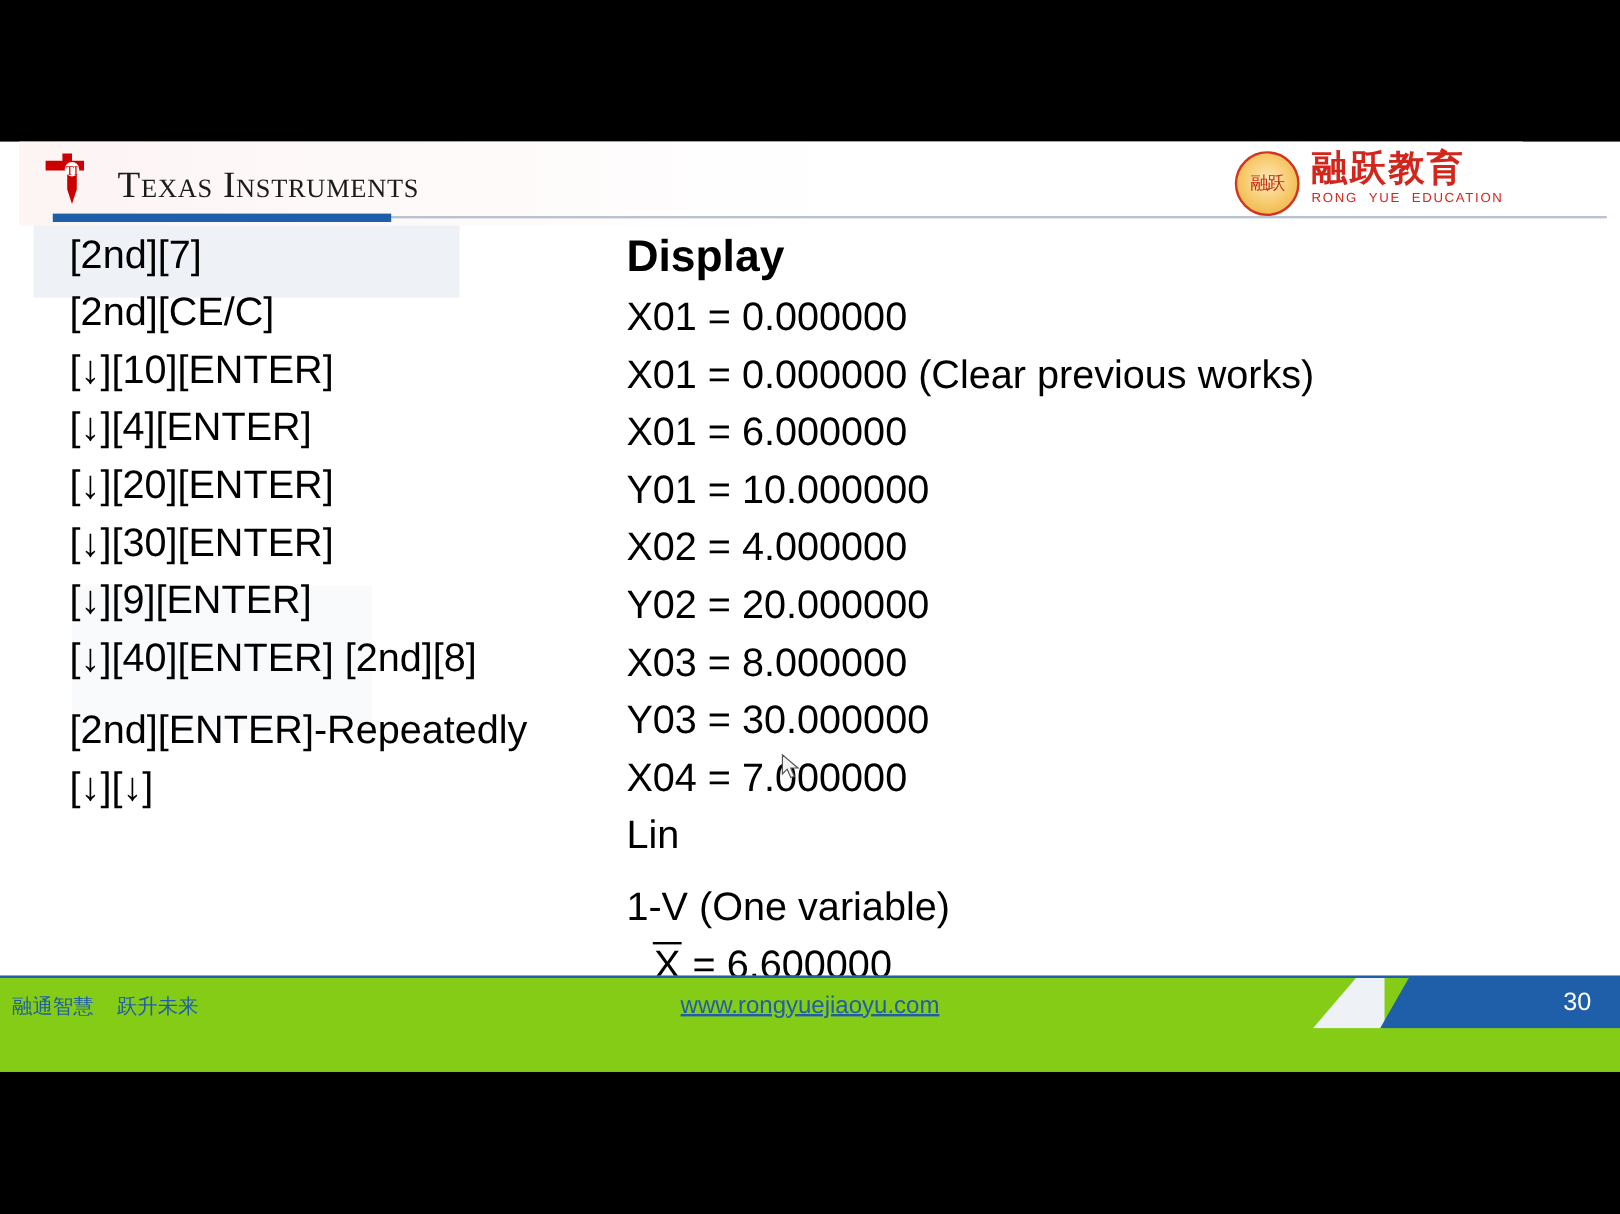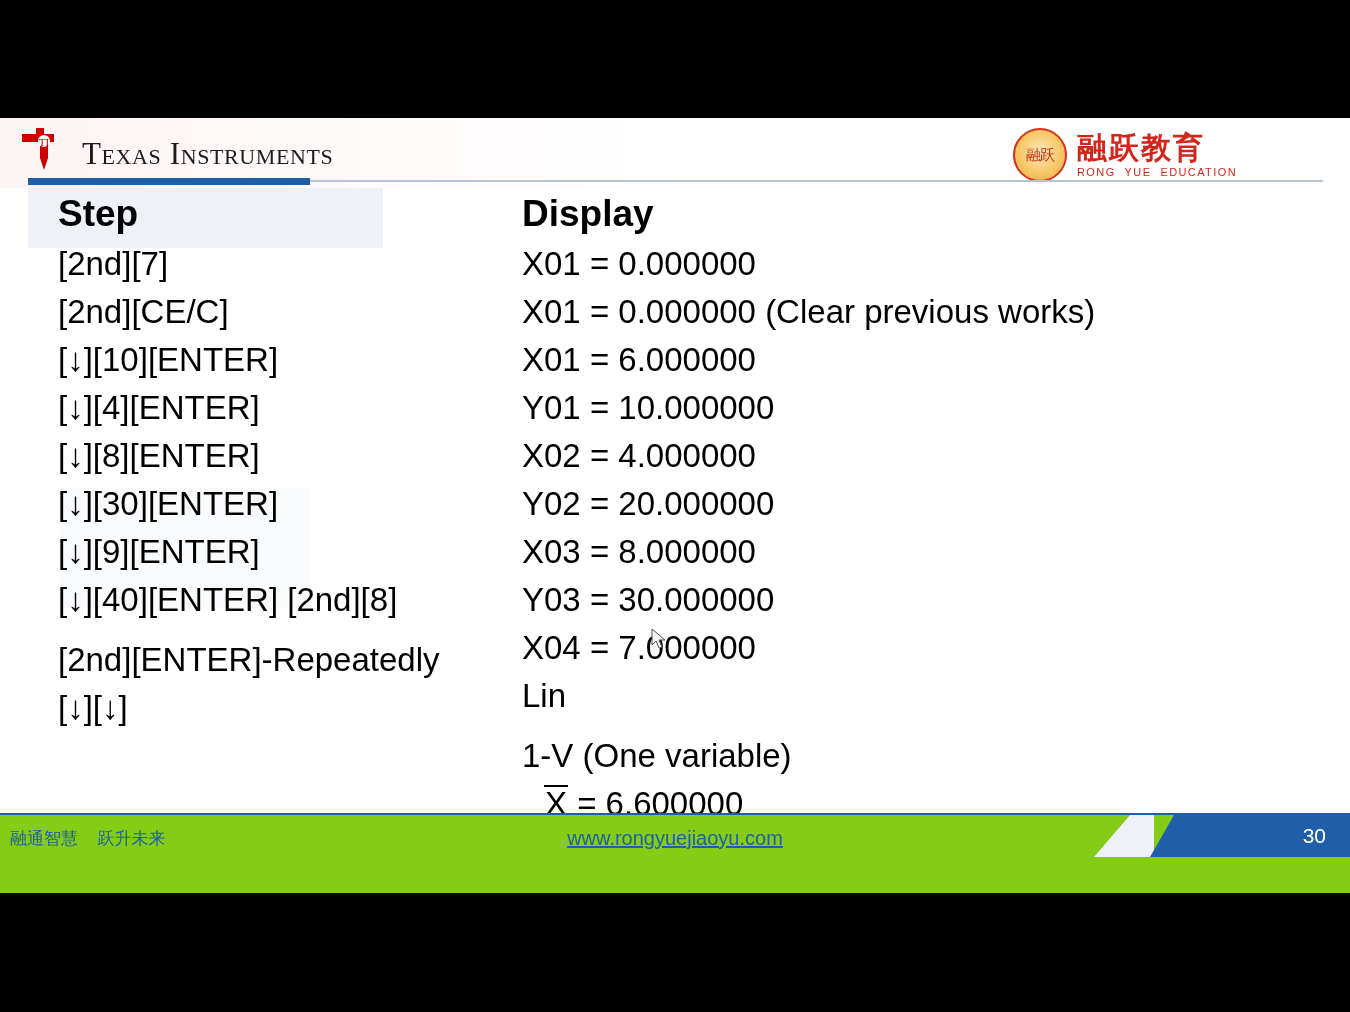--- a/index.html
+++ b/index.html
@@ -26,21 +26,21 @@
     position: absolute;
     left: 0;
     top: 118px;
     width: 1350px;
     height: 775px;
     background: #ffffff;
   }
   
   .header {
     position: absolute;
-    left: 0;
+    left: 16px;
     top: 0;
     width: 1253px;
     height: 70px;
     background: linear-gradient(to right, #fdf4f4 0%, #ffffff 55%, #ffffff 100%);
   }
   .header-rule {
     position: absolute;
     left: 28px;
     top: 62px;
     width: 1295px;
@@ -75,21 +75,21 @@
     font-variant: small-caps;
     white-space: nowrap;
   }
   
   .brand {
     position: absolute;
     right: 16px;
     top: 8px;
     height: 58px;
     display: flex;
-    align-items: center;
+    align-items: flex-start;
     gap: 10px;
   }
   .brand-seal {
     width: 54px;
     height: 54px;
     border-radius: 50%;
     border: 2.5px solid #d4341f;
     background: radial-gradient(circle at 50% 45%, #ffe9b8 0%, #f6c869 55%, #e8a93a 100%);
     position: relative;
     box-sizing: border-box;
@@ -282,26 +282,25 @@
       <div class="header-rule"></div>
       <div class="header-rule-accent"></div>
     </div>
 
     <div class="content">
 
       <div class="ghost" style="left:28px; top:0px; width:355px; height:60px;"></div>
       <div class="ghost" style="left:60px; top:300px; width:250px; height:120px; opacity:.35;"></div>
 
       <div class="col-step">
-        <div class="head-row">Step</div>
         <div class="row">[2nd][7]</div>
         <div class="row">[2nd][CE/C]</div>
         <div class="row">[↓][10][ENTER]</div>
         <div class="row">[↓][4][ENTER]</div>
-        <div class="row">[↓][8][ENTER]</div>
+        <div class="row">[↓][20][ENTER]</div>
         <div class="row">[↓][30][ENTER]</div>
         <div class="row">[↓][9][ENTER]</div>
         <div class="row">[↓][40][ENTER] [2nd][8]</div>
         <div class="row gap-top">[2nd][ENTER]-Repeatedly</div>
         <div class="row">[↓][↓]</div>
       </div>
 
       <div class="col-display">
         <div class="head-row">Display</div>
         <div class="row">X01 = 0.000000</div>

